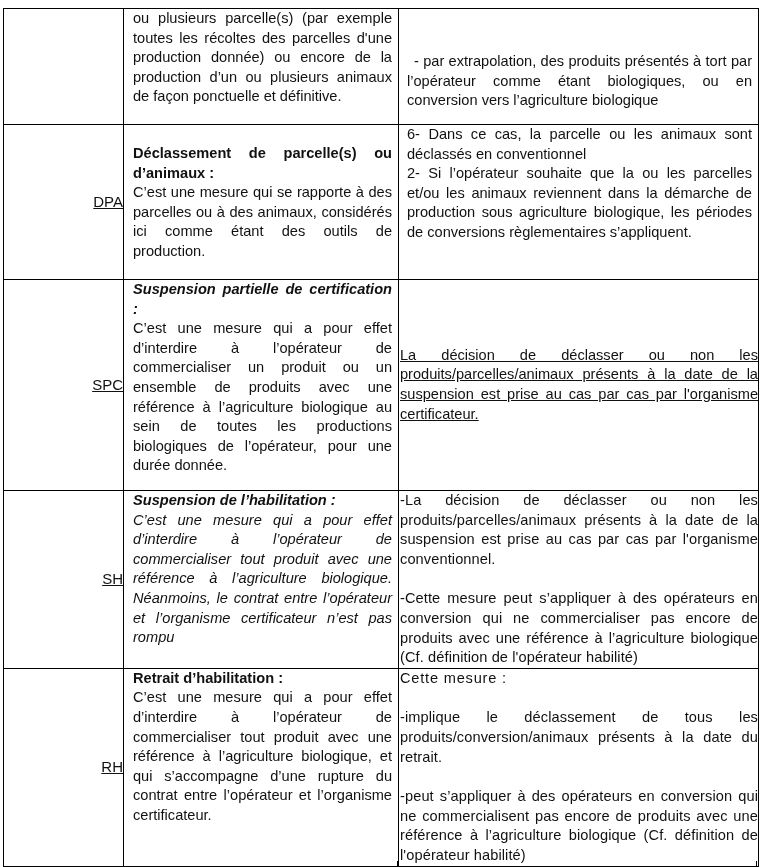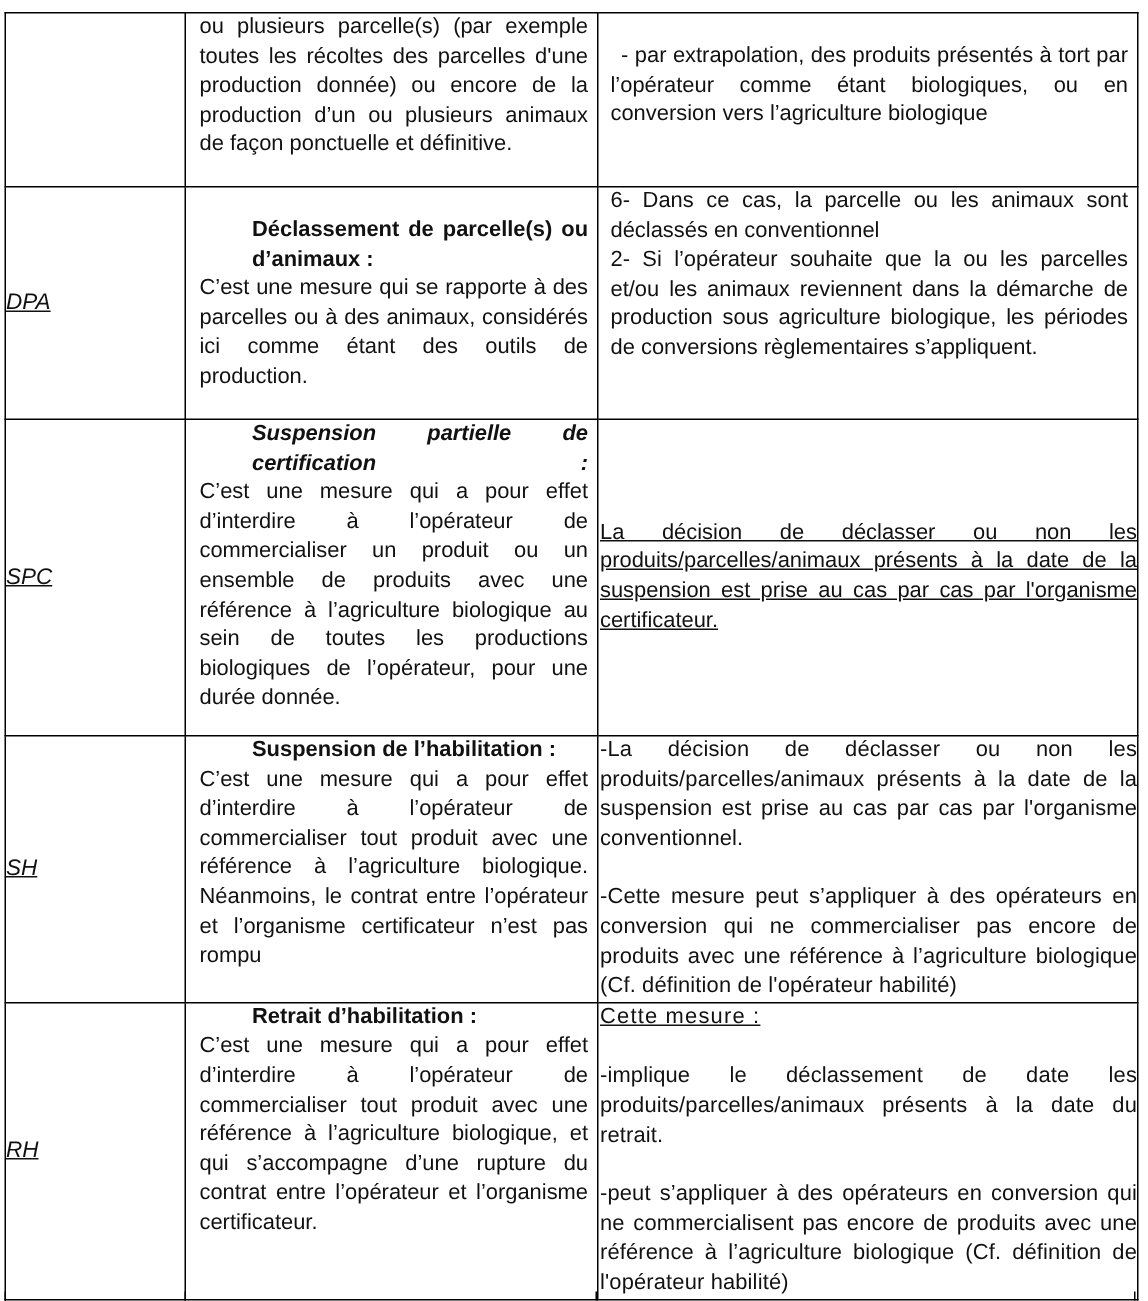--- a/index.html
+++ b/index.html
@@ -1,25 +1,25 @@
 <!DOCTYPE html>
 <html><head>
 <meta charset="utf-8">
 <style>
   html, body { margin: 0; padding: 0; background: #ffffff; }
   body { width: 765px; height: 867px; overflow: hidden; position: relative; font-family: "Liberation Sans", sans-serif; color: #111; }
   .tbl { position: absolute; left: 3px; top: 8px; width: 754px; border-collapse: collapse; table-layout: fixed; }
   .tbl td { border: 1.5px solid #000; vertical-align: top; font-size: 14.6px; line-height: 19.6px; padding: 0; }
-  .c1 { width: 119px; text-align: left; vertical-align: middle !important; font-style: italic; }
+  .c1 { width: 119px; text-align: right; vertical-align: middle !important; }
   .c2 { width: 274px; }
   .c3 { width: 359px; }
   .code { text-decoration: underline; font-size: 15px; }
   .inner2 { padding: 0 6px 0 9px; text-align: justify; }
   .inner3 { padding: 0 6px 0 8px; text-align: justify; }
-  .bold { font-weight: bold; margin-left: 35px; }
+  .bold { font-weight: bold; }
   .just-last { text-align-last: justify; font-style: italic; }
   .lst { display: block; }
   .gap { height: 20px; }
   .compact { font-size: 13.2px; line-height: 17.6px; letter-spacing: 0.1px; }
   .r1 { height: 116px; }
   .r2 { height: 155px; }
   .r3 { height: 211px; }
   .r4 { height: 174px; }
   .r5 { height: 192px; }
   .tail { position: absolute; left: 3px; top: 861px; width: 754px; height: 6px; border-left: 1.5px solid #000; border-right: 1.5px solid #000; box-sizing: border-box; }
@@ -31,21 +31,21 @@
 
 <table class="tbl">
   <tbody>
       <tr class="r1">
     <td class="c1"></td>
     <td class="c2">
       <div class="inner2" style="padding-top:0px;">ou plusieurs parcelle(s) (par exemple toutes les récoltes des parcelles d'une production donnée) ou encore de la production d’un ou plusieurs animaux de façon ponctuelle et définitive.</div>
     </td>
     <td class="c3">
       <div class="inner3" style="padding-top:19px;">
-        <span class="lst" style="text-indent:7px;">- par extrapolation, des produits présentés à tort par l’opérateur comme étant biologiques, ou en conversion vers l’agriculture biologique</span>
+        <span class="lst" style="text-indent:7px;margin-top:24px;">- par extrapolation, des produits présentés à tort par l’opérateur comme étant biologiques, ou en conversion vers l’agriculture biologique</span>
       </div>
     </td>
   </tr>
 
   <tr class="r2">
     <td class="c1">
       <span class="code">DPA</span>
     </td>
     <td class="c2">
       <div class="inner2" style="padding-top:19px;">
@@ -76,21 +76,21 @@
         <span class="lst">La décision de déclasser ou non les produits/parcelles/animaux présents à la date de la suspension est prise au cas par cas par l'organisme certificateur.</span>
       </div>
     </td>
   </tr>
 
   <tr class="r4">
     <td class="c1">
       <span class="code">SH</span>
     </td>
     <td class="c2">
-      <div class="inner2" style="padding-top:0px;">
+      <div class="inner2" style="padding-top:0px;font-style:italic;">
         <span class="lst bold">Suspension de l’habilitation :</span>
         <span class="lst">C’est une mesure qui a pour effet d’interdire à l’opérateur de commercialiser tout produit avec une référence à l’agriculture biologique. Néanmoins, le contrat entre l’opérateur et l’organisme certificateur n’est pas rompu</span>
       </div>
     </td>
     <td class="c3 compact">
       <div class="inner3" style="padding-left:1px; padding-right:0; padding-top:0;">
         <span class="lst">-La décision de déclasser ou non les produits/parcelles/animaux présents à la date de la suspension est prise au cas par cas par l'organisme conventionnel.</span>
         <div class="gap"></div>
         <span class="lst">-Cette mesure peut s’appliquer à des opérateurs en conversion qui ne commercialiser pas encore de produits avec une référence à l’agriculture biologique  (Cf. définition de l'opérateur habilité)</span>
       </div>
@@ -102,23 +102,23 @@
       <span class="code">RH</span>
     </td>
     <td class="c2">
       <div class="inner2" style="padding-top:0px;">
         <span class="lst bold">Retrait d’habilitation :</span>
         <span class="lst">C’est une mesure qui a pour effet d’interdire à l’opérateur de commercialiser tout produit avec une référence à l’agriculture biologique, et qui s’accompagne d’une rupture du contrat entre l’opérateur et l’organisme certificateur.</span>
       </div>
     </td>
     <td class="c3 compact">
       <div class="inner3" style="padding-left:1px; padding-right:0; padding-top:0;">
-        <span class="lst" style="letter-spacing:0.8px;text-decoration:underline;">Cette mesure :</span>
+        <span class="lst" style="letter-spacing:0.8px;">Cette mesure :</span>
         <div class="gap"></div>
-        <span class="lst">-implique le déclassement de date les produits/parcelles/animaux présents à la date du retrait.</span>
+        <span class="lst">-implique le déclassement de tous les produits/conversion/animaux présents à la date du retrait.</span>
         <div class="gap"></div>
         <span class="lst">-peut s’appliquer à des opérateurs en conversion qui ne commercialisent pas encore de produits avec une référence à l’agriculture biologique (Cf. définition de l'opérateur habilité)</span>
       </div>
     </td>
   </tr>
 </tbody>
   </table>
 
 <div class="tail">
   <span class="m1"></span>

